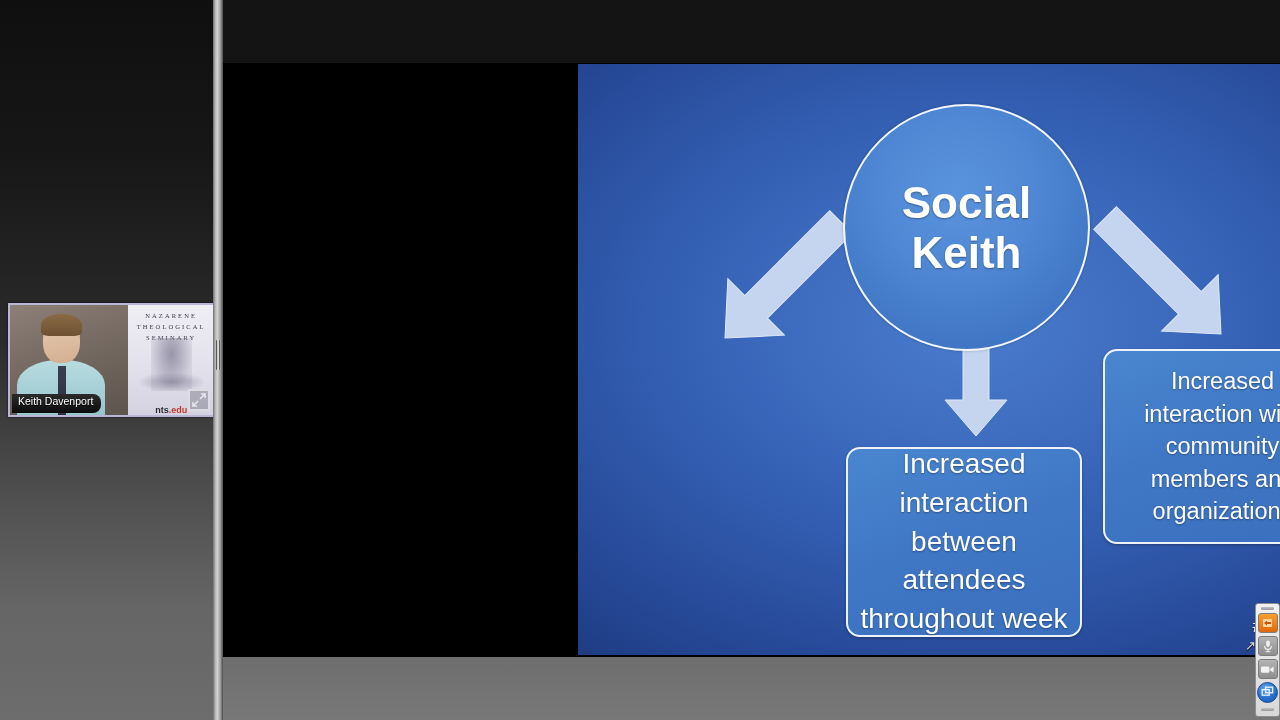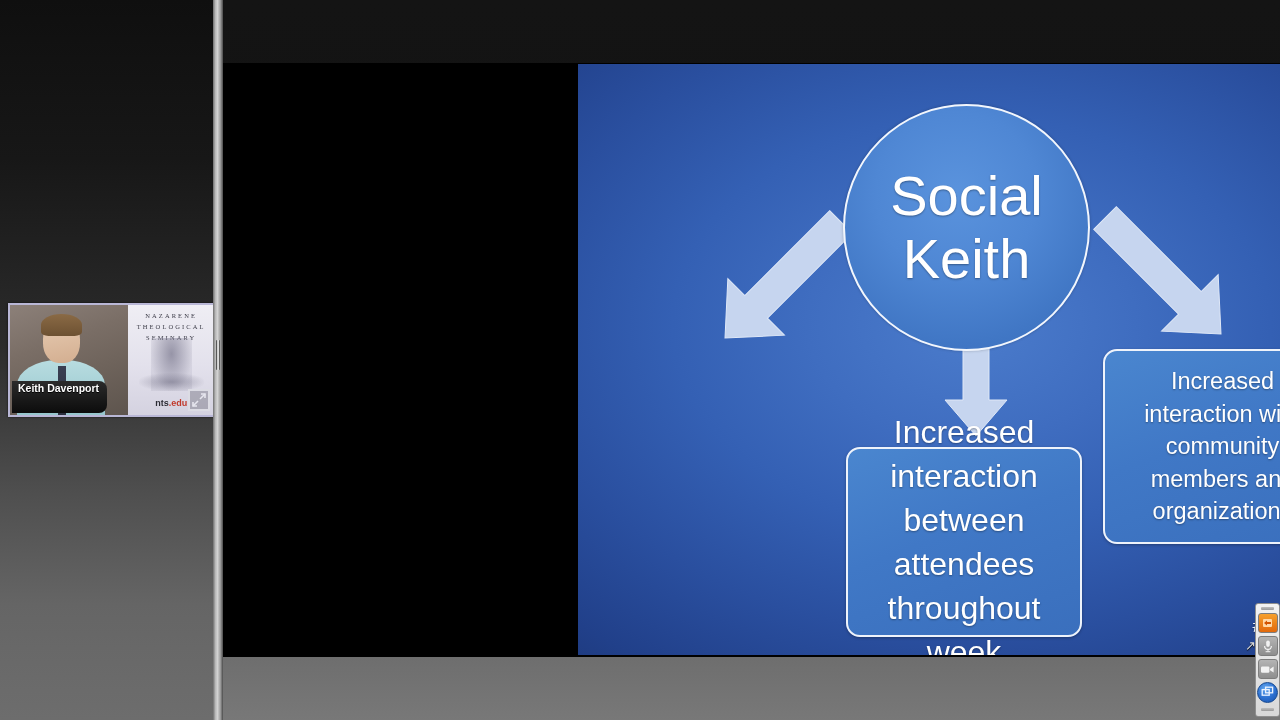--- a/index.html
+++ b/index.html
@@ -29,26 +29,26 @@
   #cam-person-tie{position:absolute;left:39%;top:55%;width:7%;height:45%;
     background:linear-gradient(180deg,#3a3f52,#2b2f3e);}
   #cam-right{position:absolute;left:58%;top:0;width:42%;height:100%;
     background:linear-gradient(180deg,#efeef4 0%,#e3e1ec 55%,#d4d2e0 100%);}
   .cam-logo-line{position:absolute;width:100%;text-align:center;color:#3a3a46;
     letter-spacing:2.1px;font-size:6.5px;font-family:"Liberation Serif",serif;}
   #cam-chair{position:absolute;left:26%;top:30%;width:48%;height:48%;
     background:radial-gradient(ellipse at 50% 30%,rgba(120,118,140,.72),rgba(160,158,178,.2) 72%);}
   #cam-chair2{position:absolute;left:12%;top:62%;width:76%;height:16%;
     background:radial-gradient(ellipse at 50% 50%,rgba(110,108,130,.55),rgba(170,168,188,0) 75%);}
-  #cam-url{position:absolute;left:0;bottom:7px;width:100%;text-align:center;color:#2b2b33;
+  #cam-url{position:absolute;left:0;bottom:0;width:100%;text-align:center;color:#2b2b33;
     font-size:9px;font-weight:bold;}
   #cam-url .dotred{color:#c0392b;}
-  #cam-name{position:absolute;left:2px;bottom:2px;height:32px;line-height:15px;padding:0 8px 0 6px;
+  #cam-name{position:absolute;left:2px;bottom:2px;height:19px;line-height:15px;padding:0 8px 0 6px;
     background:linear-gradient(180deg,#2b2b2b,#0c0c0c);border-radius:0 8px 8px 0;
-    color:#fff;font-size:10.5px;font-weight:bold;text-shadow:0 1px 0 #000;}
+    color:#fff;font-size:10.5px;font-weight:normal;text-shadow:0 1px 0 #000;}
   #cam-expand{position:absolute;right:4px;bottom:4px;width:22px;height:22px;
     border:2px solid #dcdce4;background:rgba(90,88,100,.35);box-sizing:border-box;}
   #cam-expand svg{display:block;}
 
   
   #stage{position:absolute;left:223px;top:0;width:1057px;height:720px;
     background:linear-gradient(180deg,#141414 0%,#101010 100%);}
   #share-black{position:absolute;left:0;top:63px;width:1057px;height:594px;background:#000;}
   #stage-bottom{position:absolute;left:0;top:657px;width:1057px;height:63px;
     background:linear-gradient(180deg,#6e6e6e,#787878);}
@@ -58,30 +58,30 @@
     background:
       radial-gradient(ellipse 95% 88% at 50% 44%, #4b7ccc 0%, #3f6dc0 22%, #3460b4 40%, #2a4f9f 60%, #21408a 78%, #1b3573 92%, #172d63 100%);
     overflow:hidden;}
 
   .arrow{position:absolute;}
 
   #circle{position:absolute;left:265px;top:40px;width:243px;height:243px;border-radius:50%;
     background:radial-gradient(circle at 46% 36%, #5a93dd 0%, #4f87d4 40%, #4076c4 75%, #3a6dbb 100%);
     border:2.5px solid #f2f6fc;box-shadow:0 0 3px rgba(0,0,0,.25);
     display:flex;flex-direction:column;align-items:center;justify-content:center;}
-  #circle .ctext{color:#fff;font-size:56px;line-height:1.12;text-align:left;font-weight:400;
+  #circle .ctext{color:#fff;font-size:44px;line-height:1.12;text-align:left;font-weight:700;
     text-shadow:0 1px 2px rgba(0,0,0,.35);}
 
   .nodebox{position:absolute;border:2.5px solid #eef3fb;border-radius:14px;
     background:linear-gradient(160deg,#4a86cf 0%,#4078c6 45%,#3a6fbd 100%);
     box-shadow:0 1px 3px rgba(0,0,0,.3);
     display:flex;align-items:center;justify-content:center;text-align:center;
     color:#fff;text-shadow:0 1px 2px rgba(0,0,0,.35);}
   #box-left{left:15px;top:308px;width:230px;height:187px;font-size:23.5px;line-height:1.37;}
-  #box-mid{left:268px;top:383px;width:232px;height:186px;font-size:32px;line-height:1.38;}
+  #box-mid{left:268px;top:383px;width:232px;height:186px;font-size:28px;line-height:1.38;}
   #box-right{left:525px;top:285px;width:235px;height:191px;font-size:23.5px;line-height:1.38;}
   .nodebox span{padding:0 10px;display:block;}
 
   #hashtag{position:absolute;right:27px;bottom:18px;color:#e9eef7;font-size:19px;
     text-shadow:0 1px 2px rgba(0,0,0,.4);}
 
   
   #toolbar{position:absolute;left:1255px;top:603px;width:25px;height:114px;
     background:linear-gradient(180deg,#f2f2f2,#d8d8d8);border:1px solid #8e8e8e;
     border-radius:3px;box-sizing:border-box;

